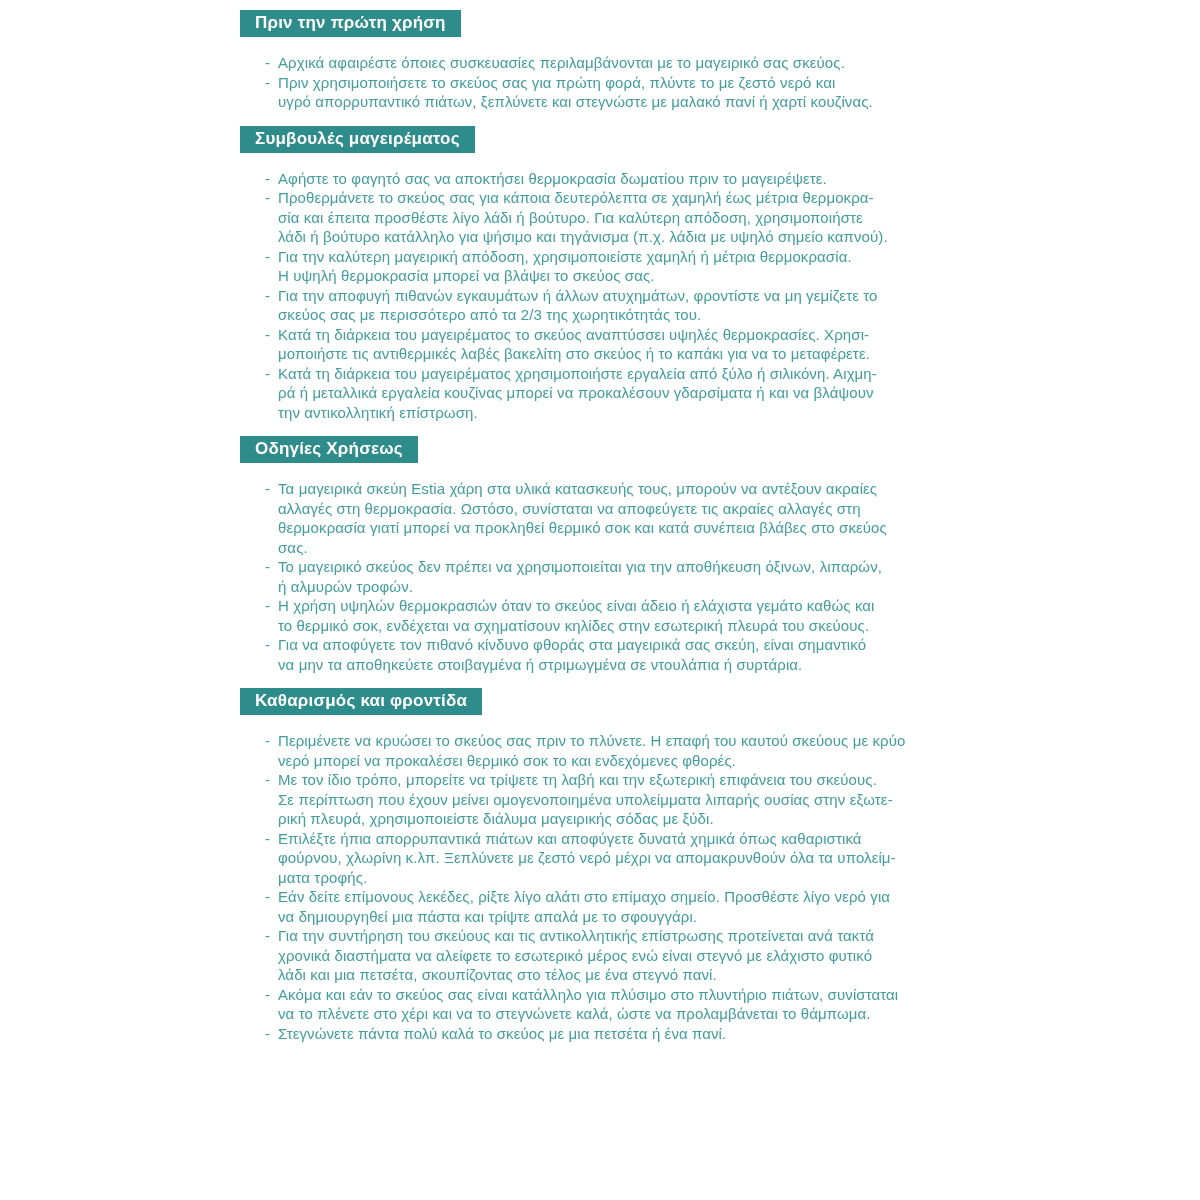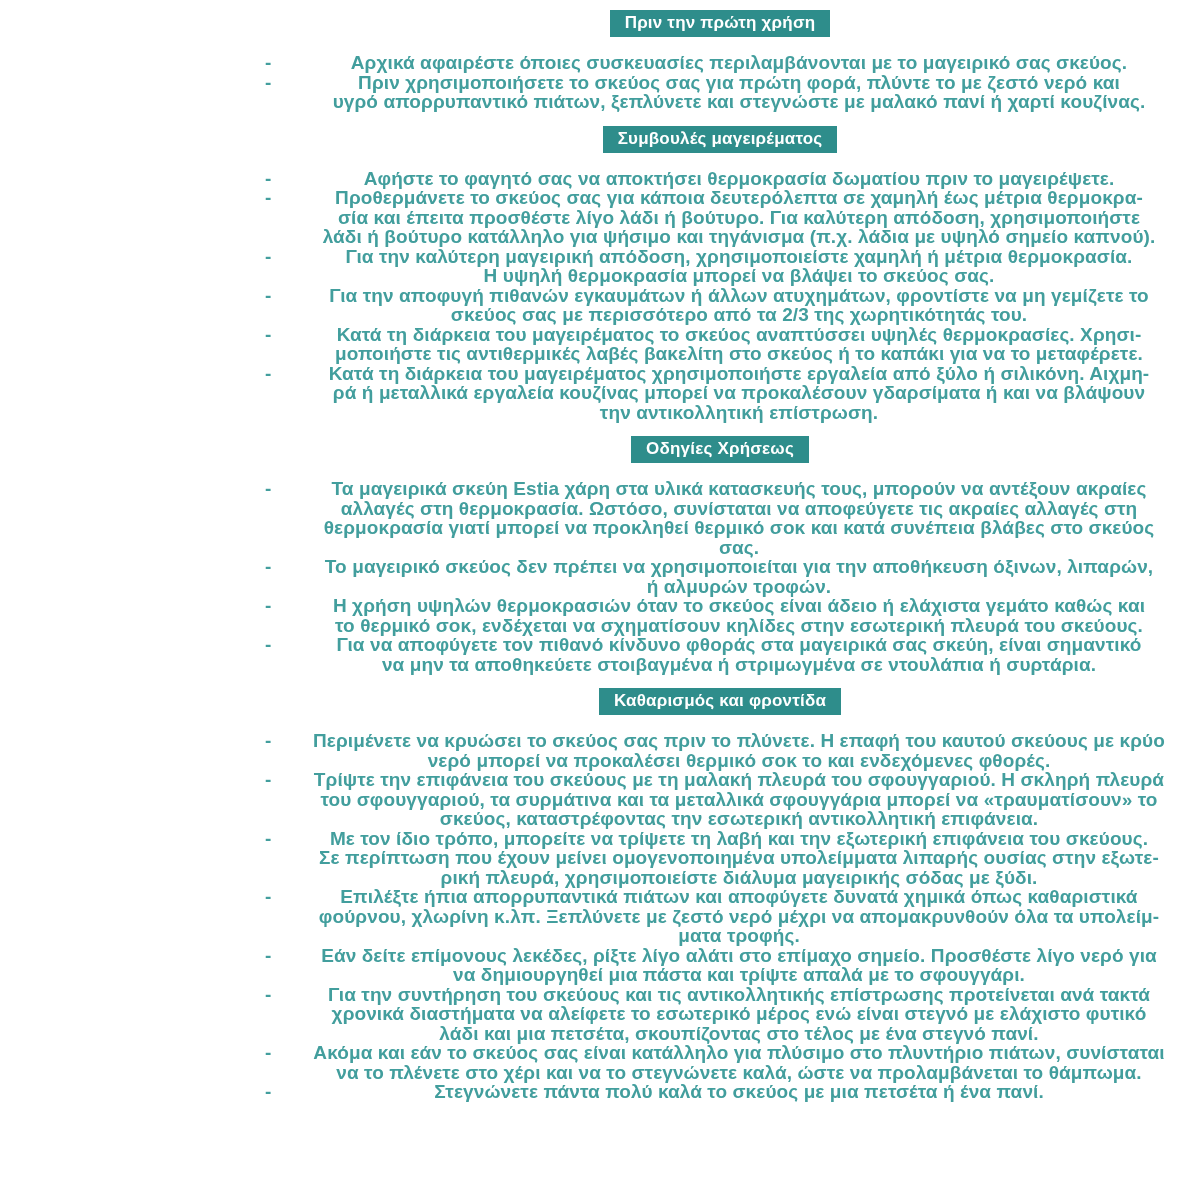--- a/index.html
+++ b/index.html
@@ -9,44 +9,42 @@
     width: 1200px;
     height: 1200px;
     overflow: hidden;
   }
   .page {
     box-sizing: border-box;
     width: 1200px;
     height: 1200px;
     padding: 10px 0 0 240px;
     font-family: "Liberation Sans", sans-serif;
-    text-align: center;
   }
   .sec { margin: 0 0 14px 0; }
   .hdr {
     display: inline-block;
     background: #2e8d8b;
     color: #ffffff;
     font-size: 17px;
     font-weight: 700;
     line-height: 18px;
     padding: 4px 15px 5px 15px;
     margin: 0 0 16px 0;
     letter-spacing: 0.2px;
   }
   .bullets { padding-left: 25px; }
   .bullet {
     position: relative;
     padding-left: 13px;
     white-space: pre-line;
     color: #429e9d;
-    font-size: 19px;
+    font-size: 15px;
     line-height: 19.5px;
     letter-spacing: 0.1px;
-    font-weight: bold;
   }
   .bullet::before {
     content: "-";
     position: absolute;
     left: 0;
     top: 0;
   }
 </style>
 </head>
 <body>
@@ -95,23 +93,20 @@
       <div class="bullet">Για να αποφύγετε τον πιθανό κίνδυνο φθοράς στα μαγειρικά σας σκεύη, είναι σημαντικό
 να μην τα αποθηκεύετε στοιβαγμένα ή στριμωγμένα σε ντουλάπια ή συρτάρια.</div>
     </div>
   </section>
 
   <section class="sec">
     <div class="hdr">Καθαρισμός και φροντίδα</div>
     <div class="bullets">
       <div class="bullet">Περιμένετε να κρυώσει το σκεύος σας πριν το πλύνετε. Η επαφή του καυτού σκεύους με κρύο
 νερό μπορεί να προκαλέσει θερμικό σοκ το και ενδεχόμενες φθορές.</div>
-      <div class="bullet">Τρίψτε την επιφάνεια του σκεύους με τη μαλακή πλευρά του σφουγγαριού. Η σκληρή πλευρά
-του σφουγγαριού, τα συρμάτινα και τα μεταλλικά σφουγγάρια μπορεί να «τραυματίσουν» το
-σκεύος, καταστρέφοντας την εσωτερική αντικολλητική επιφάνεια.</div>
       <div class="bullet">Με τον ίδιο τρόπο, μπορείτε να τρίψετε τη λαβή και την εξωτερική επιφάνεια του σκεύους.
 Σε περίπτωση που έχουν μείνει ομογενοποιημένα υπολείμματα λιπαρής ουσίας στην εξωτε-
 ρική πλευρά, χρησιμοποιείστε διάλυμα μαγειρικής σόδας με ξύδι.</div>
       <div class="bullet">Επιλέξτε ήπια απορρυπαντικά πιάτων και αποφύγετε δυνατά χημικά όπως καθαριστικά
 φούρνου, χλωρίνη κ.λπ. Ξεπλύνετε με ζεστό νερό μέχρι να απομακρυνθούν όλα τα υπολείμ-
 ματα τροφής.</div>
       <div class="bullet">Εάν δείτε επίμονους λεκέδες, ρίξτε λίγο αλάτι στο επίμαχο σημείο. Προσθέστε λίγο νερό για
 να δημιουργηθεί μια πάστα και τρίψτε απαλά με το σφουγγάρι.</div>
       <div class="bullet">Για την συντήρηση του σκεύους και τις αντικολλητικής επίστρωσης προτείνεται ανά τακτά
 χρονικά διαστήματα να αλείφετε το εσωτερικό μέρος ενώ είναι στεγνό με ελάχιστο φυτικό

